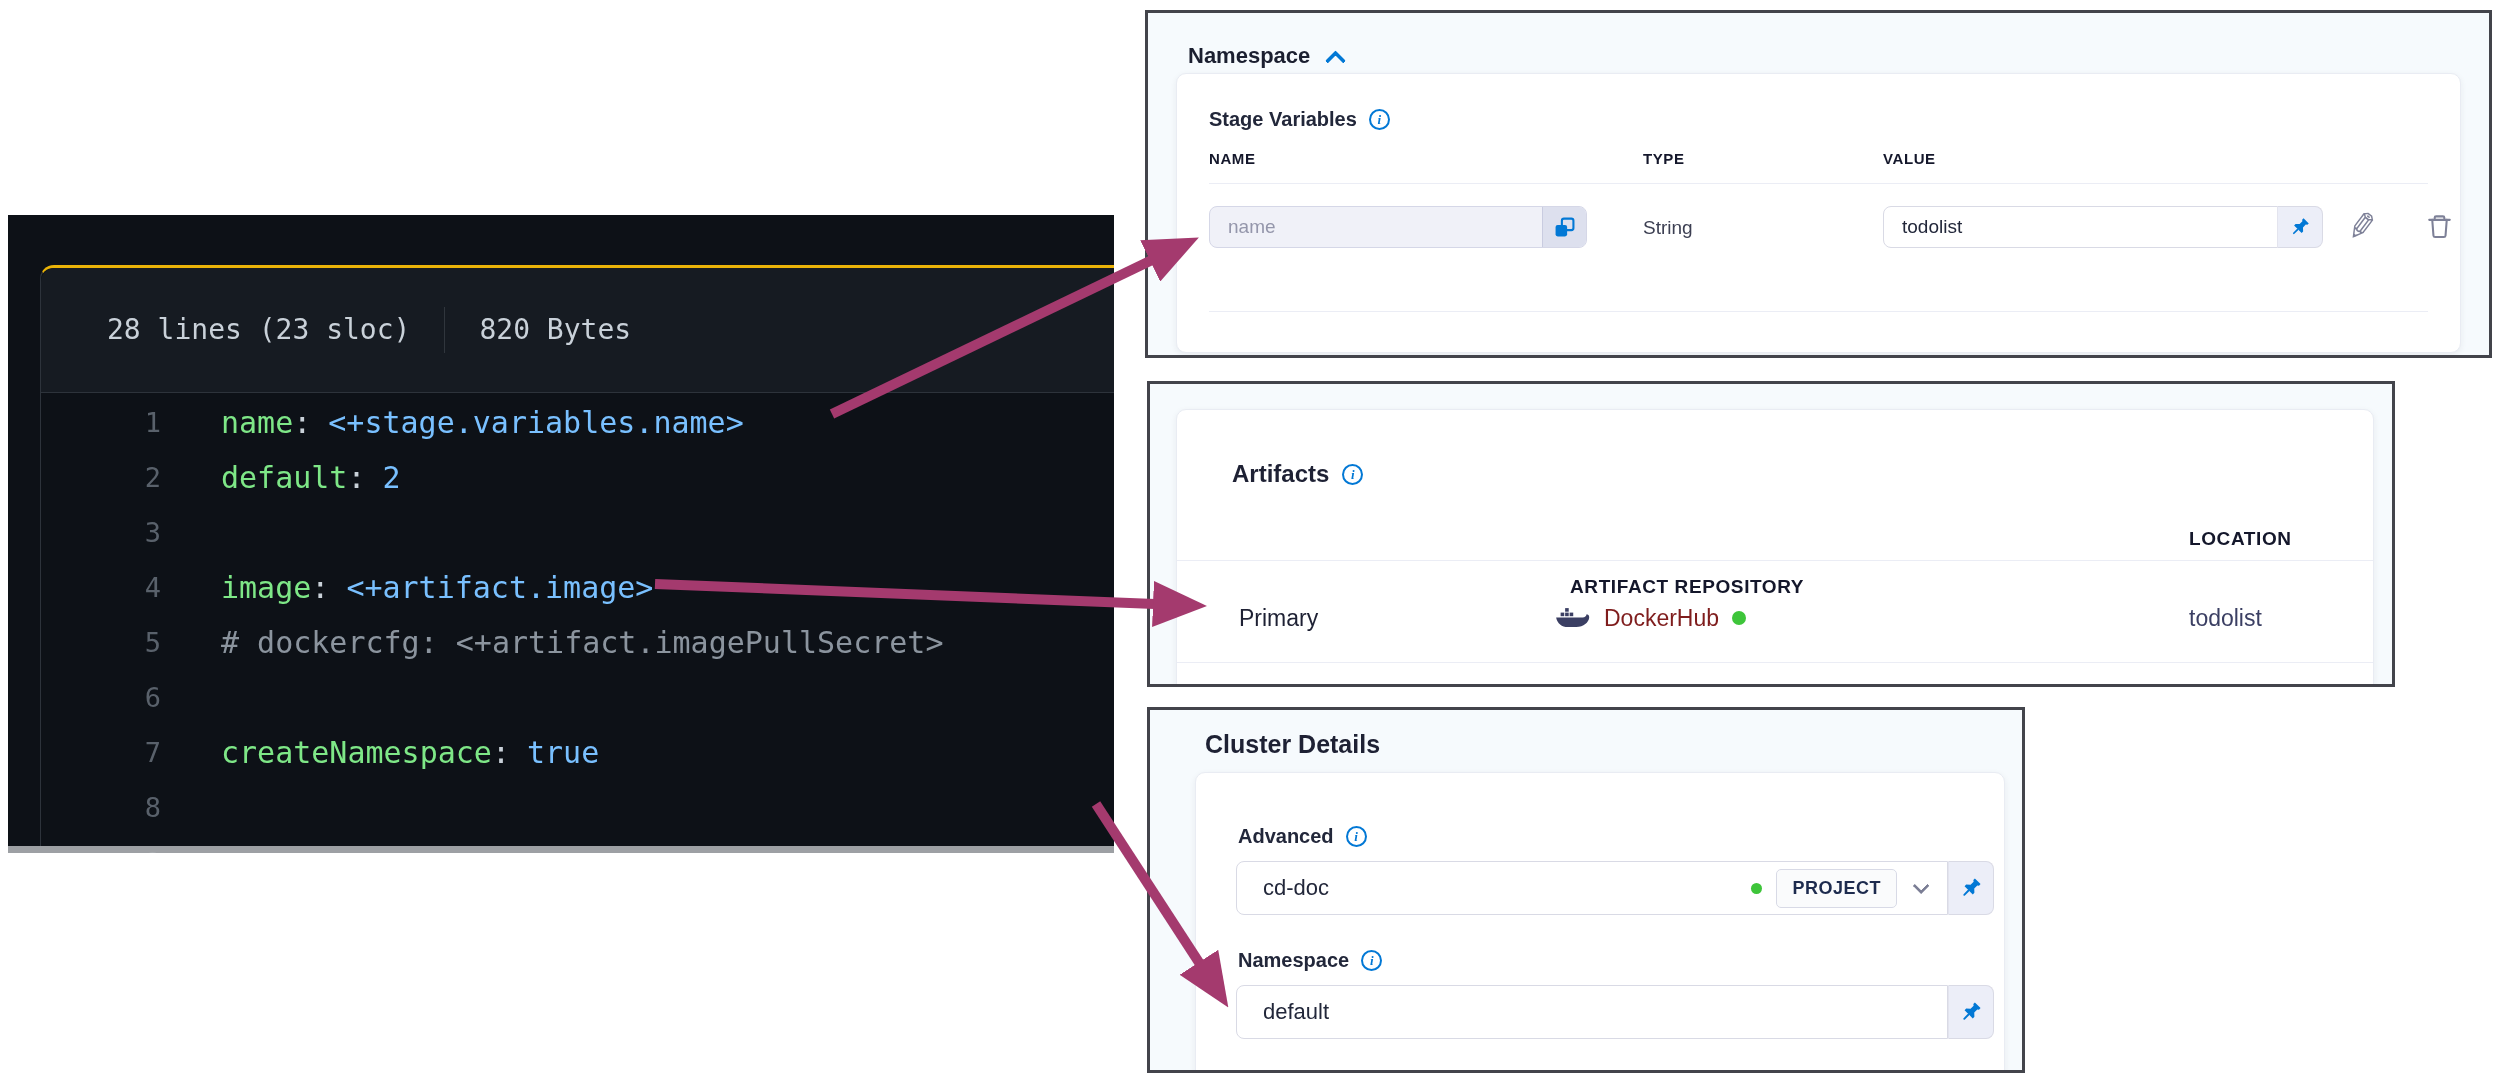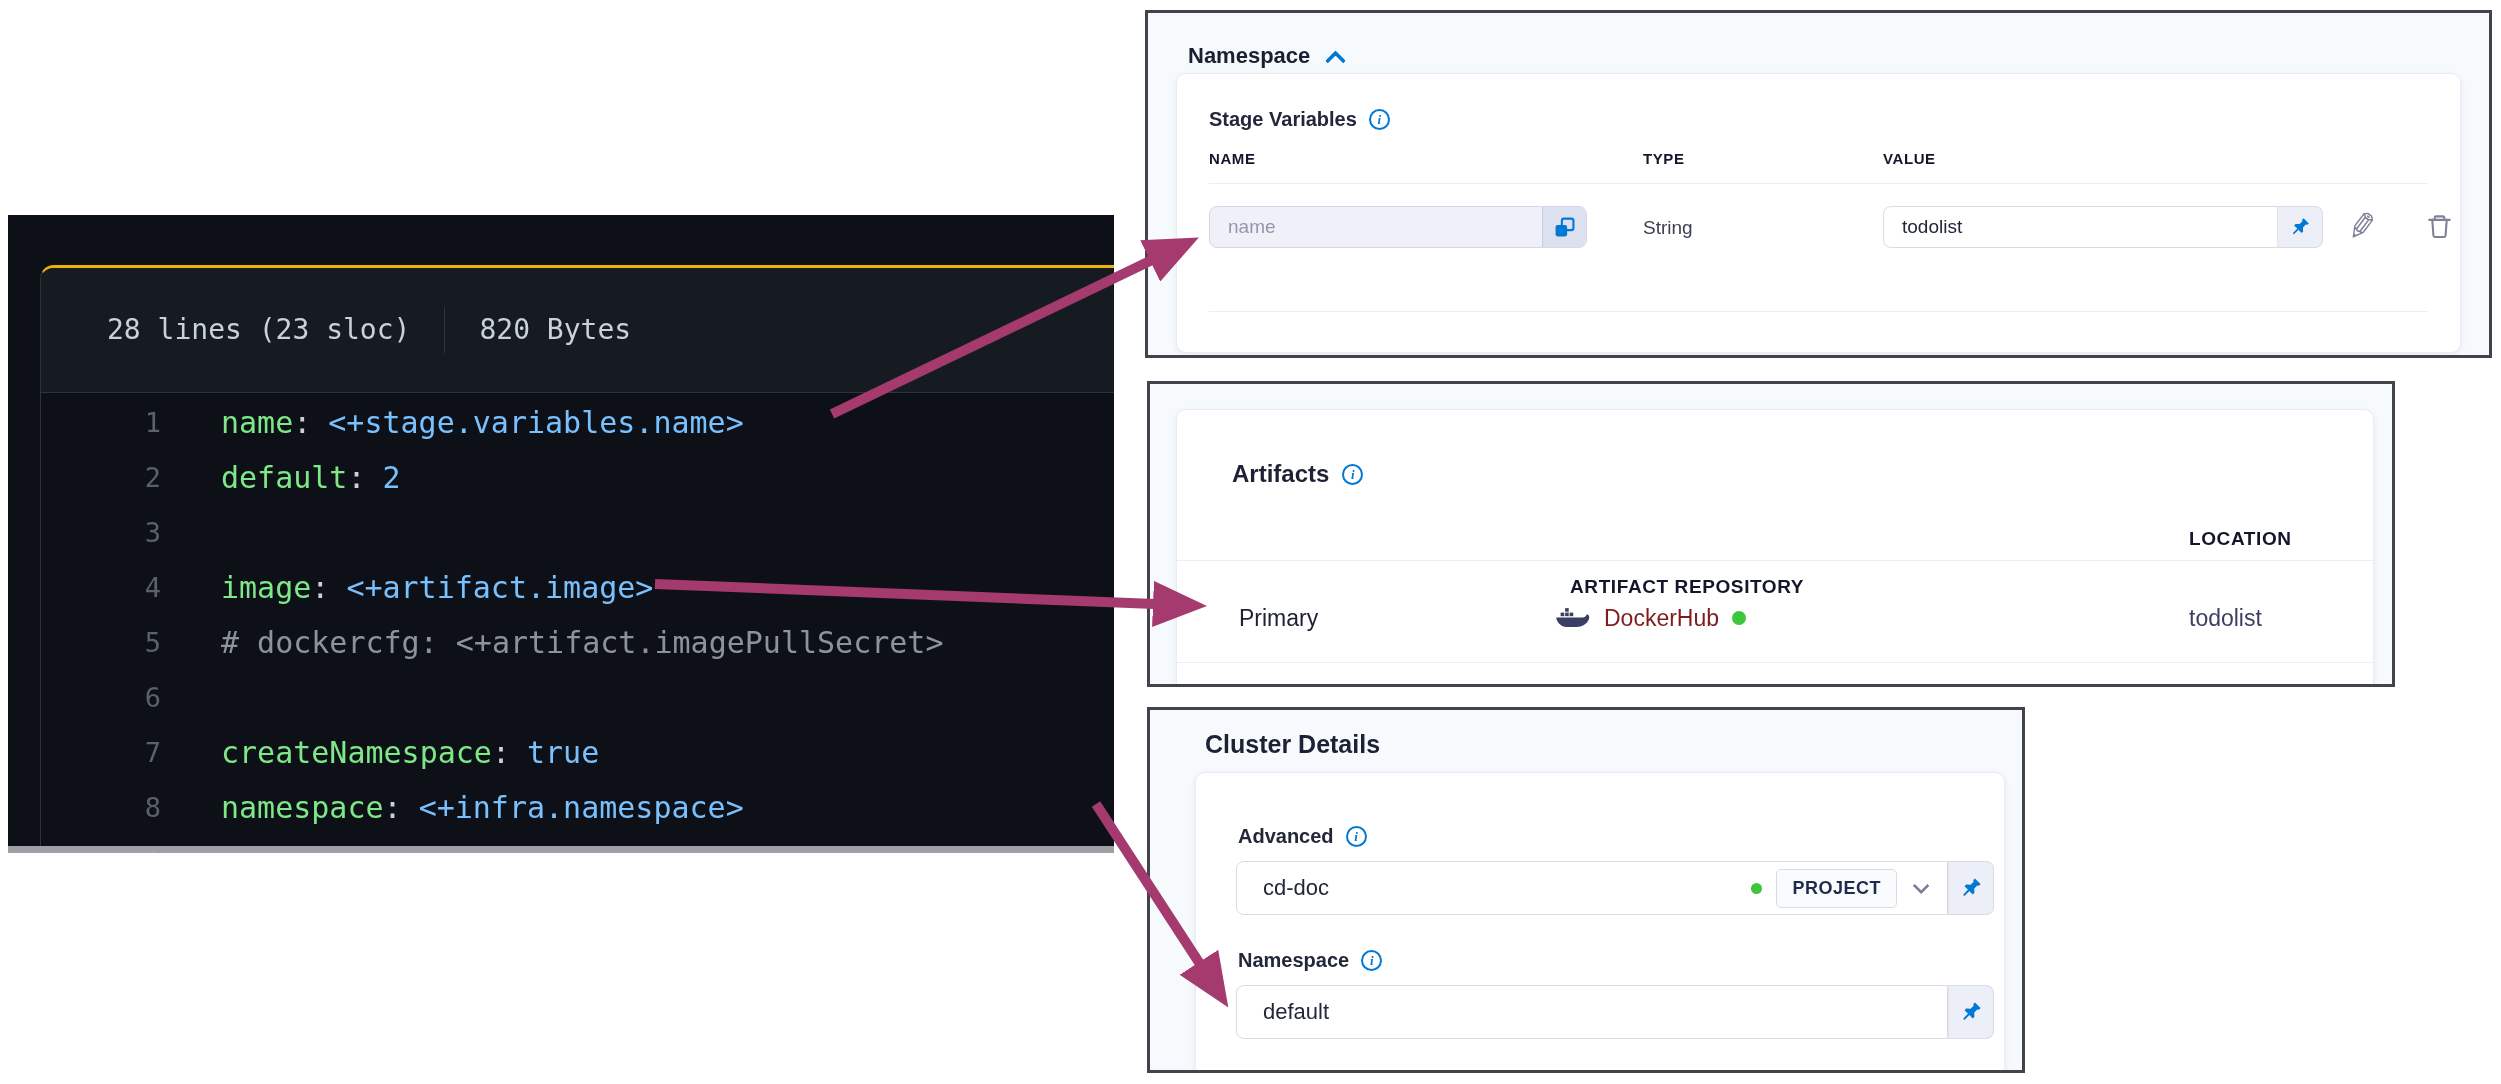--- a/index.html
+++ b/index.html
@@ -136,21 +136,20 @@
       </div>
       <div class="cline">
         <span class="ln">6</span>
       </div>
       <div class="cline">
         <span class="ln">7</span>
         <span class="cd"><span class="tk">createNamespace</span><span class="tp">:</span><span class="tv">true</span></span>
       </div>
       <div class="cline">
         <span class="ln">8</span>
-        <span class="cd"><span class="tk">namespace</span><span class="tp">:</span><span class="tv">&lt;+infra.namespace&gt;</span></span>
       </div>
       <div class="cline">
         <span class="ln">9</span>
       </div>
     </div>
   </div>
   <div class="code-scrollbar"></div>
 </div>
 
 <div class="panel adv-panel">

